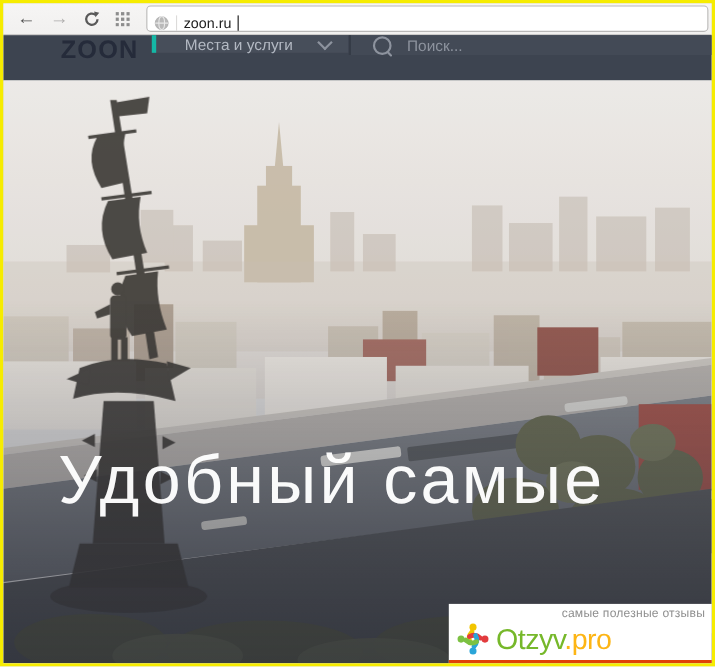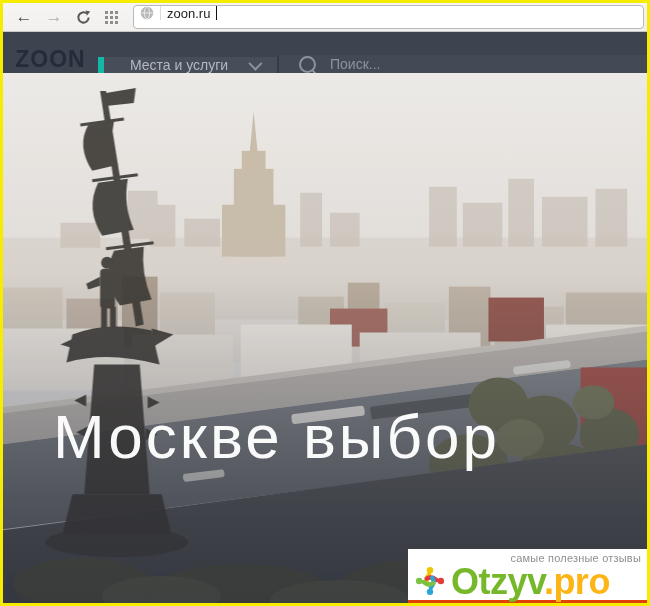--- a/index.html
+++ b/index.html
@@ -14,37 +14,37 @@
     background:linear-gradient(#f6f5f4,#f1f0ef);
     border-bottom:1px solid #c9c8c7;padding:0 2px 0 8px;gap:4px;
   }
   .tb-btn{width:26px;text-align:center;font-size:17px;line-height:26px;cursor:pointer;user-select:none;}
   .tb-back{color:#4f4f4f;font-weight:bold;}
   .tb-fwd{color:#aeadac;font-weight:bold;}
   .tb-ico{width:24px;height:24px;display:flex;align-items:center;justify-content:center;cursor:pointer;}
   .urlbar{
     flex:1;height:22px;margin-left:6px;margin-right:1px;
     background:#fff;border:1px solid #b9b8b7;border-radius:4px;
-    display:flex;align-items:flex-start;padding:0 6px;gap:6px;
+    display:flex;align-items:flex-end;padding:0 6px;gap:6px;
   }
   .url-sep{width:1px;height:14px;background:#dcdbda;}
   .url-text{font-size:13px;color:#222;}
   .caret{width:1px;height:14px;background:#111;}
   
   .navbar{
-    height:41px;flex:0 0 41px;display:flex;align-items:flex-end;
-    background:#3d4450;color:#b3b9c3;font-size:14px;
+    height:41px;flex:0 0 41px;display:flex;align-items:flex-start;
+    background:#3d4450;color:#b3b9c3;font-size:14px;padding-left:40px;
   }
   .nav-logo{
     flex:0 0 95px;display:flex;align-items:center;justify-content:center;
     font-size:23px;font-weight:bold;letter-spacing:1px;color:#252b3a;cursor:pointer;
   }
   .nav-item{
     flex:0 0 179px;display:flex;align-items:center;justify-content:space-between;
-    padding:0 18px 0 26px;background:#474e5a;border-left:6px solid #14b8a6;
+    padding:0 18px 0 26px;background:#474e5a;border-left:4px solid #14b8a6;
     cursor:pointer;box-sizing:border-box;
   }
   .chev{
     width:8px;height:8px;border-right:2px solid #8d939e;border-bottom:2px solid #8d939e;
     transform:rotate(45deg) translateY(-2px);flex:0 0 8px;
   }
   .nav-search{
     flex:1;display:flex;align-items:center;gap:12px;padding:0 10px 0 20px;
     background:#434a56;border-left:2px solid #353b46;
   }
@@ -65,21 +65,21 @@
     position:absolute;left:50px;top:324px;color:#ffffff;opacity:.97;
     font-size:62px;line-height:80px;font-weight:300;letter-spacing:3px;
   }
   
   .watermark{
     position:absolute;right:0;bottom:0;width:239px;background:#ffffff;
     border-bottom:3px solid #e04206;padding:3px 6px 2px 5px;box-sizing:border-box;
   }
   .wm-tagline{font-size:11px;color:#8f8f8f;text-align:right;line-height:12px;letter-spacing:.2px;}
   .wm-row{display:flex;align-items:center;gap:4px;}
-  .wm-brand{font-size:36px;font-weight:bold;line-height:31px;letter-spacing:-0.5px;white-space:nowrap;text-align:center;}
+  .wm-brand{font-size:26px;font-weight:normal;line-height:31px;letter-spacing:-0.5px;white-space:nowrap;text-align:center;}
   .wm-green{color:#76b82a;}
   .wm-yellow{color:#fdb515;}
 </style>
 </head>
 <body>
 
 <div class="page">
 
   <div class="toolbar">
     <span class="tb-btn tb-back">←</span>
@@ -263,21 +263,21 @@
           <polygon points="144,356 156,362 144,368"></polygon>
         <polygon points="70,422 160,422 170,462 60,462"></polygon>
         <ellipse cx="115" cy="470" rx="72" ry="15" opacity="0.8"></ellipse>
       </g>
 
       <rect x="0" y="0" width="650" height="531" fill="#d8cfc4" opacity="0.10"></rect>
       <rect x="0" y="200" width="650" height="331" fill="url(#shade)"></rect>
     </svg>
 
     <div class="hero-title">
-      <div>Москве выбор</div>
+      <div>Удобный самые</div>
     </div>
 
     <div class="watermark">
       <div class="wm-tagline">самые полезные отзывы</div>
       <div class="wm-row">
         <span style="display:flex;">
           <svg width="34" height="34" viewBox="0 0 36 36">
             <g fill="currentColor" stroke="currentColor" stroke-linecap="round">
               <g style="color:#f2c500">
                 <circle cx="18" cy="6.5" r="3.4" stroke="none"></circle>

